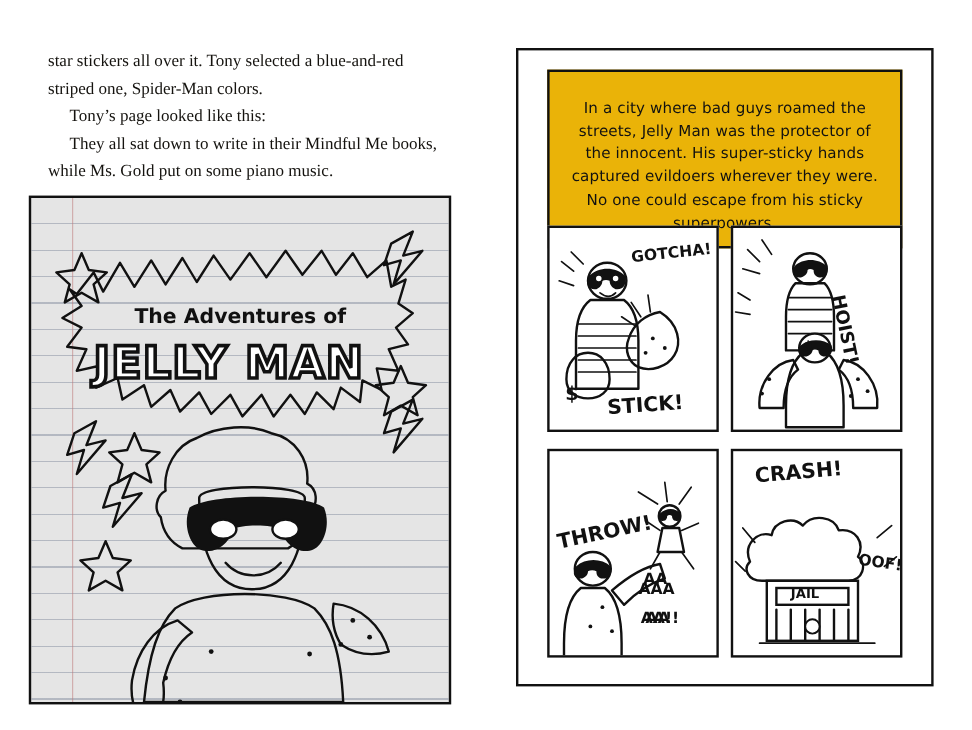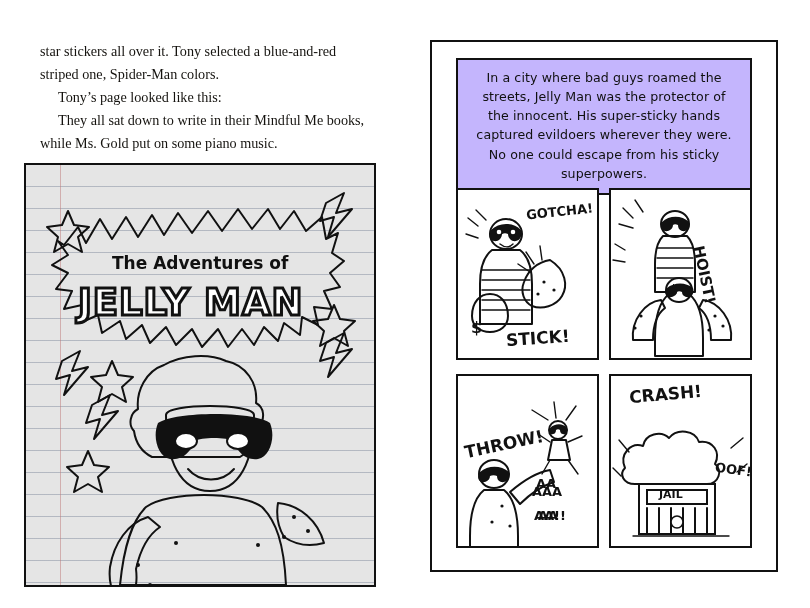--- a/index.html
+++ b/index.html
@@ -89,23 +89,23 @@
     border: 2.5px solid #111;
     background: #fff;
   }
   .caption-box {
     position: absolute;
     left: 26px;
     top: 18px;
     width: 296px;
     min-height: 104px;
     border: 2.5px solid #111;
-    background: #c4b5fd;
+    background: #eab308;
     box-sizing: border-box;
-    padding: 8px 14px 10px 14px;
+    padding: 20px 14px 10px 14px;
   }
   .caption-text {
     font-family: "DejaVu Sans", sans-serif;
     font-size: 12.6px;
     line-height: 1.52;
     text-align: center;
     color: #111;
     letter-spacing: 0.1px;
   }
   .panels {

